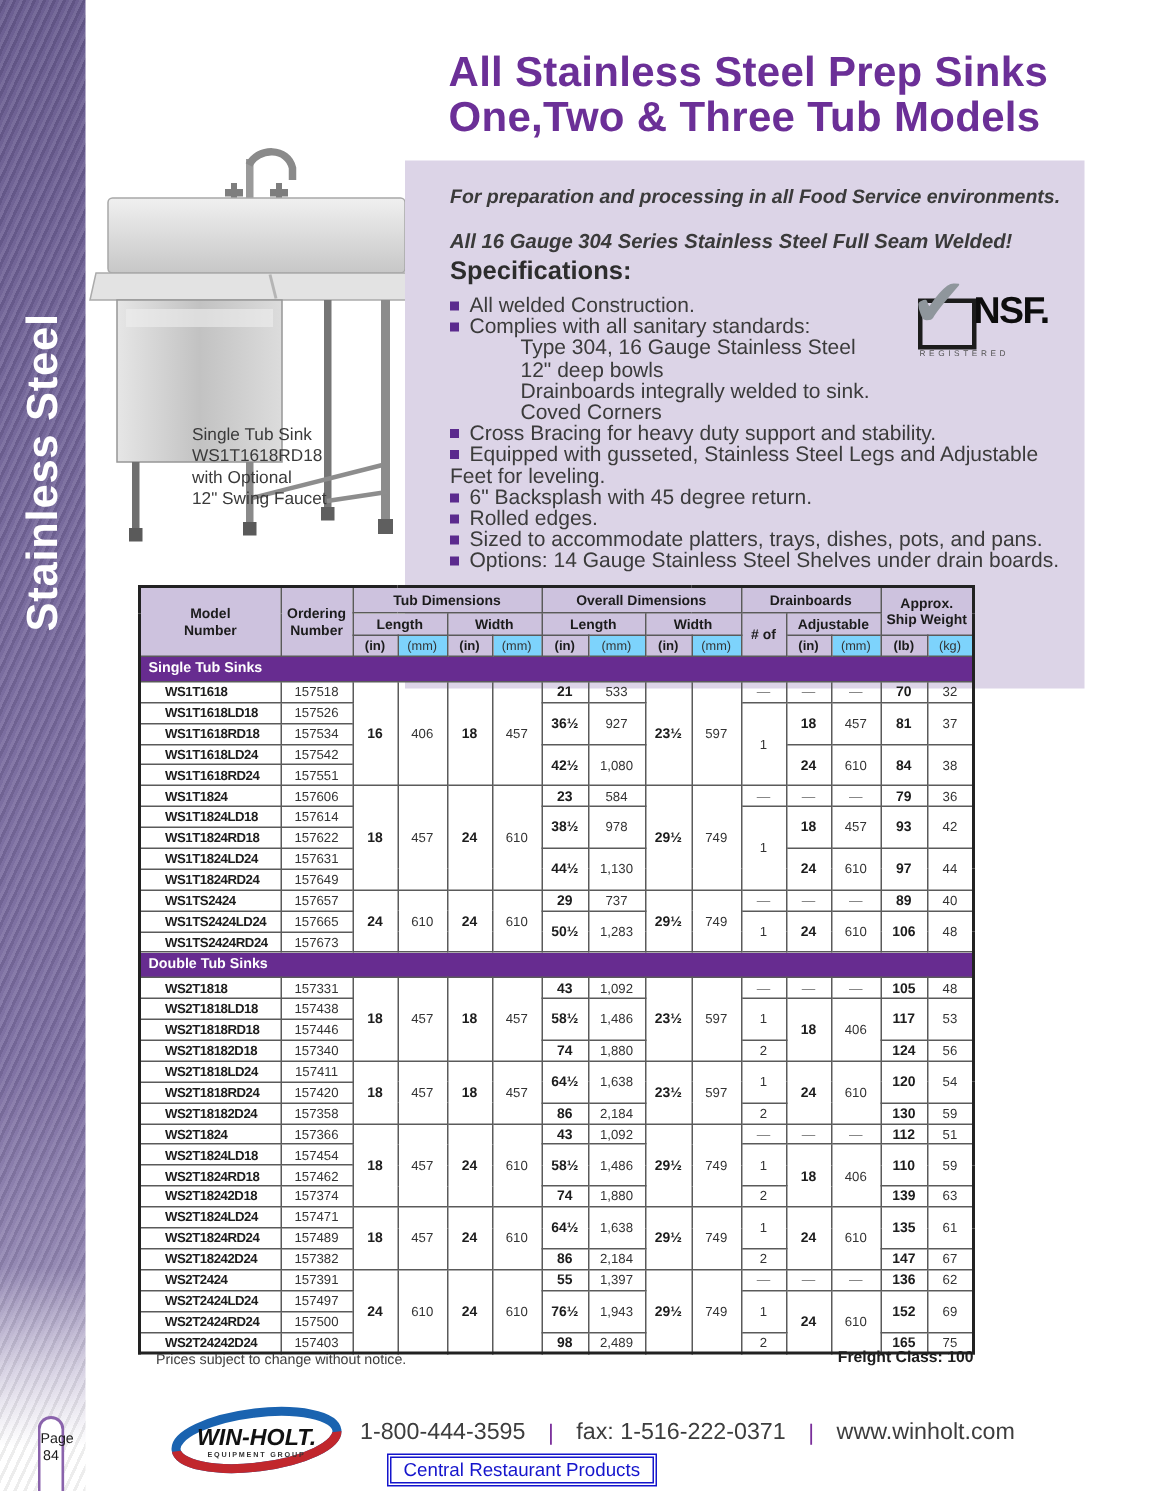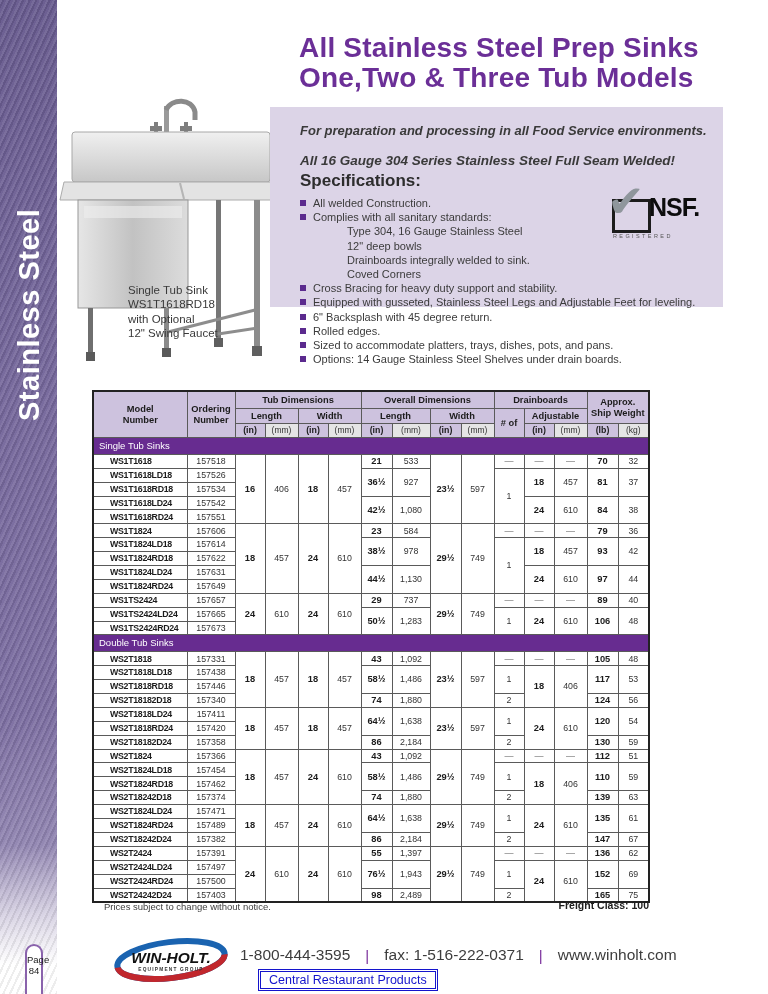--- a/index.html
+++ b/index.html
@@ -18,27 +18,27 @@
   .page-pill{position:absolute;left:25px;top:944px;width:18px;height:50px;background:#fff;
     border:2px solid #8a63ac;border-bottom:none;border-radius:17px 17px 0 0;
     box-sizing:border-box;text-align:center;padding-top:8px;font-size:9.5px;
     font-weight:normal;color:#1a1a1a;line-height:1.2;}
 
   
   .title{position:absolute;left:299px;top:33px;font-size:28px;font-weight:bold;
     color:#6B2F97;line-height:1.08;letter-spacing:.2px;}
 
   
-  .spec-box{position:absolute;left:270px;top:107px;width:453px;height:200px;background:#DCD4E7;}
+  .spec-box{position:absolute;left:270px;top:107px;width:453px;height:352px;background:#DCD4E7;}
   .spec-inner{padding:16px 8px 0 30px;}
   .tagline{font-style:italic;font-weight:bold;color:#3a3a3a;font-size:13px;}
   .tagline1{margin-bottom:15px;}
   .tagline2{font-size:13.5px;margin-bottom:3px;}
   .spec-heading{font-size:17px;font-weight:bold;color:#2d2d2d;margin:3px 0 5px 0;}
-  .spec-list{list-style:none;margin:0;padding:0;font-size:11px;color:#3b3b3b;}
+  .spec-list{list-style:none;margin:0;padding:0;font-size:14px;color:#3b3b3b;}
   .spec-list li{line-height:14.2px;}
   .spec-list li.sub{padding-left:47px;}
   .sq{display:inline-block;width:6px;height:6px;background:#5B2A8E;margin-right:7px;vertical-align:1px;}
 
   
   .nsf{position:absolute;left:342px;top:84px;width:110px;height:50px;}
   .nsf-box{position:absolute;left:0;top:8px;width:33px;height:28px;border:3px solid #1c1c1c;}
   .nsf-check{position:absolute;left:-5px;top:-16px;font-size:45px;color:#8f969c;}
   .nsf-name{position:absolute;left:37px;top:2px;font-size:25px;font-weight:bold;color:#0d0d0d;letter-spacing:-1px;}
   .nsf-reg{position:absolute;left:1px;top:42px;font-size:5.5px;letter-spacing:2.4px;color:#555;}
@@ -49,22 +49,22 @@
     color:#3a3a3a;line-height:1.25;white-space:pre-line;}
 
   
   .spec-table{position:absolute;left:92px;top:390px;width:557px;border-collapse:collapse;
     table-layout:fixed;font-size:9px;color:#1c1c1c;border:2px solid #222;}
   .spec-table td{border:1px solid #5a5a5a;padding:0;text-align:center;vertical-align:middle;overflow:hidden;}
   .spec-table thead td{background:#CDC2DE;font-weight:bold;font-size:9.3px;white-space:pre-line;line-height:1.1;}
   .spec-table thead tr:nth-child(1) td{height:16px;}
   .spec-table thead tr:nth-child(2) td{height:14px;}
   .spec-table td.ub{background:#CDC2DE;font-weight:bold;font-size:8.8px;height:13px;}
-  .spec-table td.un{background:#e5e5e5;font-weight:normal;font-size:8.5px;color:#333;height:13px;}
-  .spec-table td.sec{background:#672C90;color:#fff;text-align:left;font-weight:normal;
+  .spec-table td.un{background:#7dd3fc;font-weight:normal;font-size:8.5px;color:#333;height:13px;}
+  .spec-table td.sec{background:#672C90;color:#fff;text-align:left;font-weight:bold;
     font-size:9.5px;padding:1.5px 0 1.5px 5px;}
   .spec-table tbody td{height:12.9px;line-height:10.5px;}
   .spec-table td.m{text-align:left;font-weight:bold;font-size:8.8px;padding-left:16px;letter-spacing:-.3px;}
   .spec-table td.o{font-size:8.8px;color:#333;}
   .spec-table td.b{font-weight:bold;font-size:9.3px;}
   .spec-table td.n{font-size:8.8px;color:#333;}
   .spec-table td.d{color:#777;font-size:9px;}
 
   
   .prices-note{position:absolute;left:104px;top:901px;font-size:9.5px;color:#3d3d3d;}

